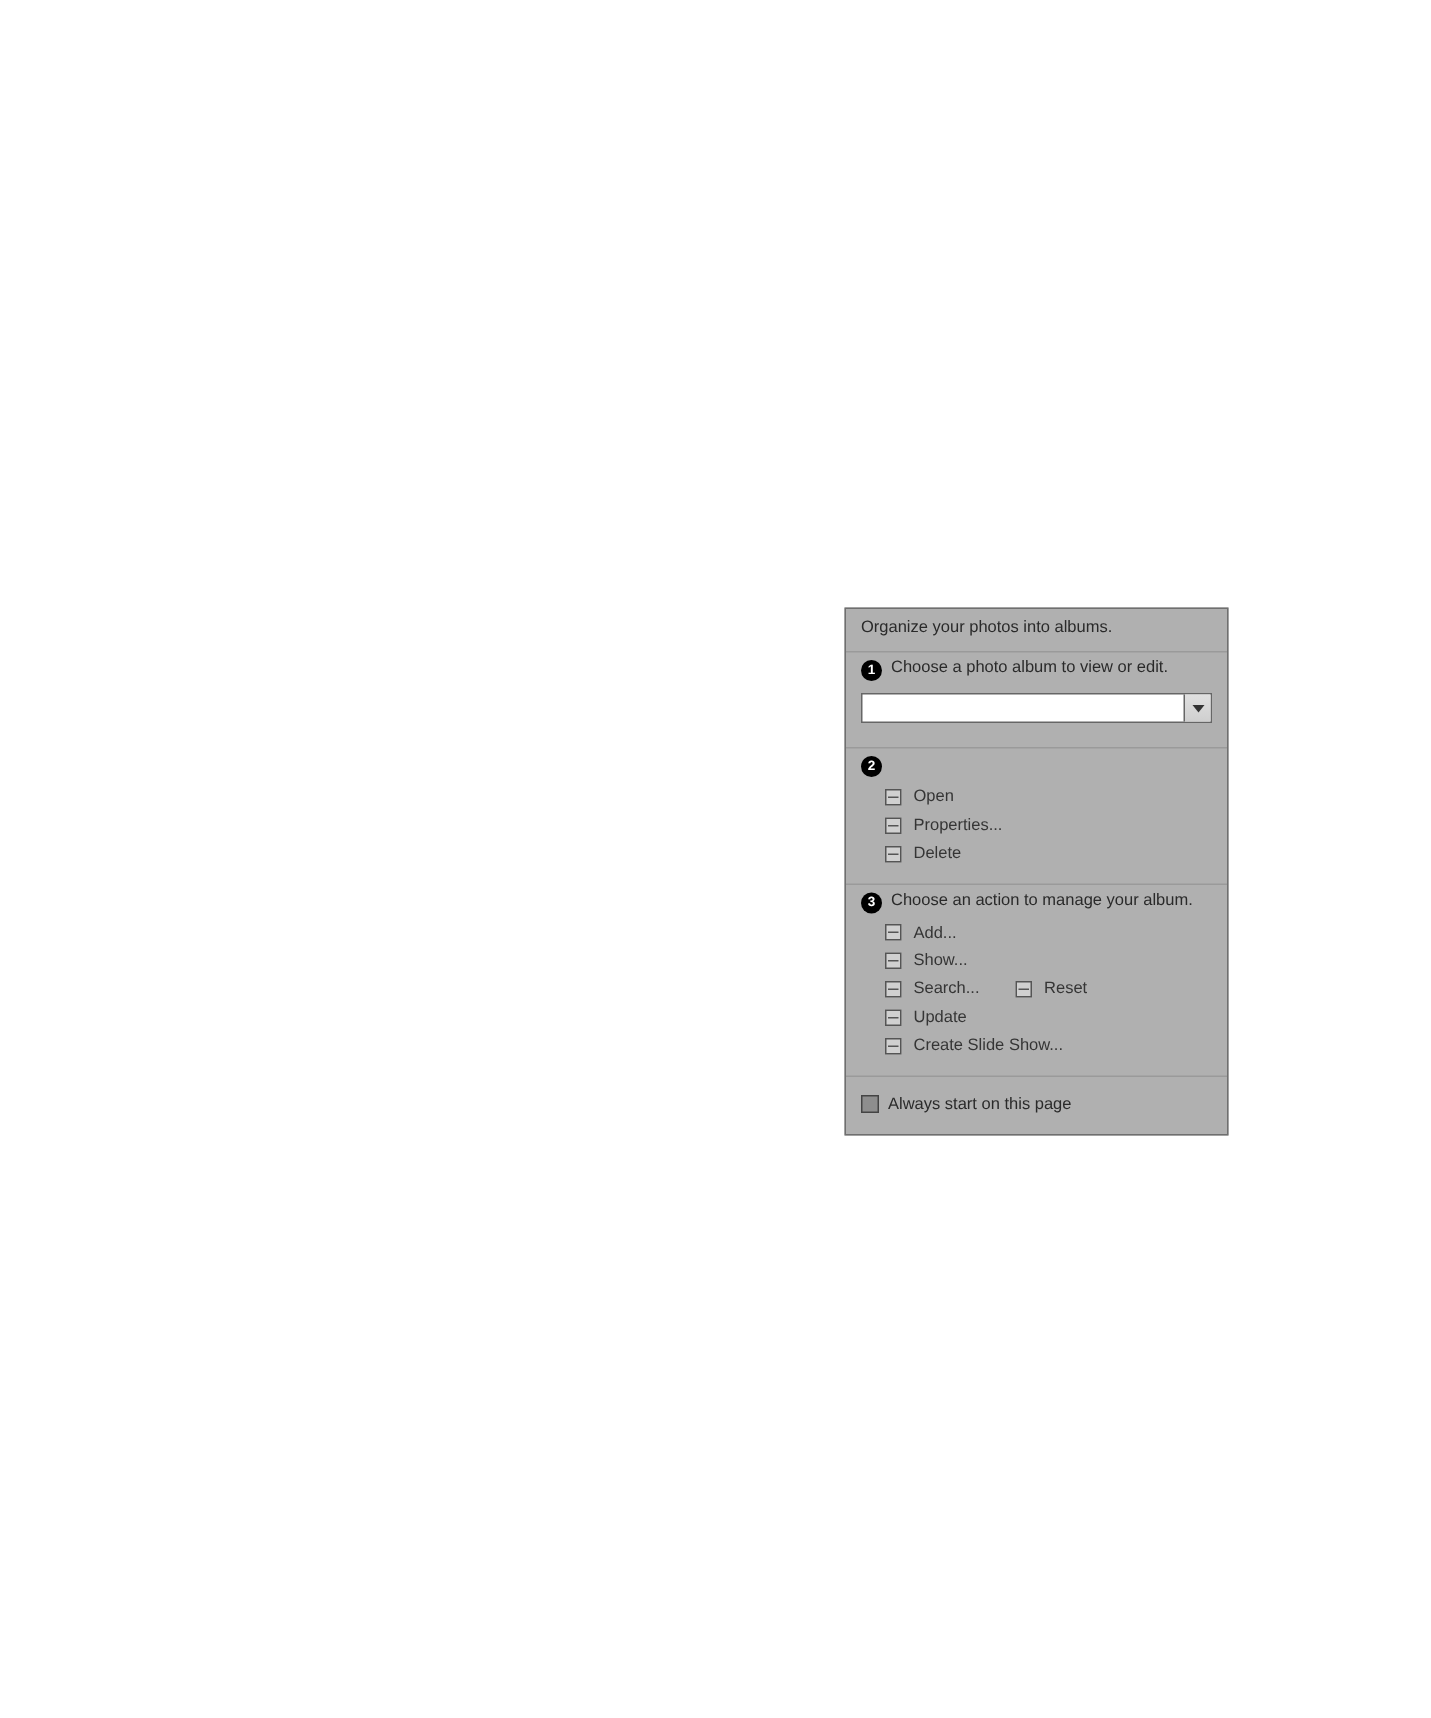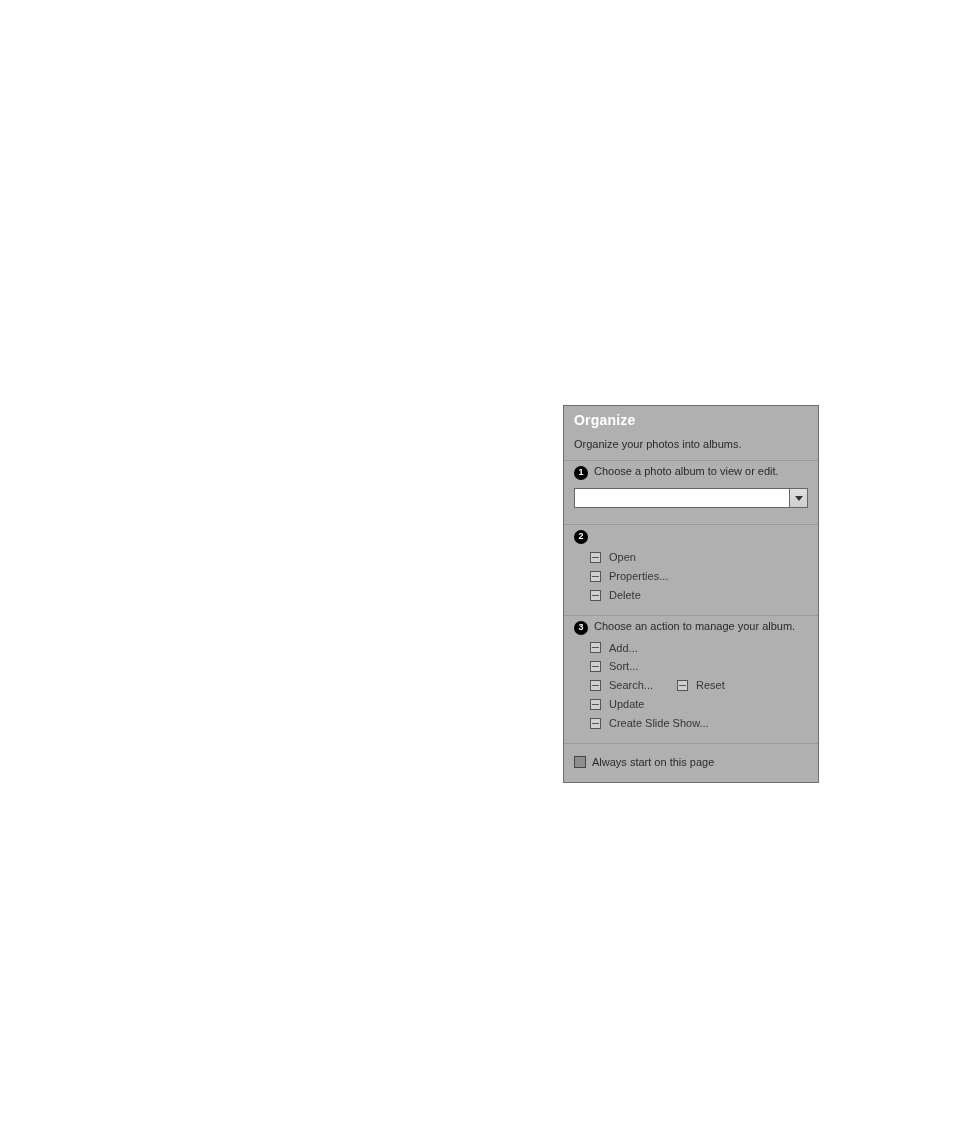--- a/index.html
+++ b/index.html
@@ -135,21 +135,20 @@
   }
   .footer-text {
     font-size: 11px;
     color: #2a2a2a;
   }
 </style>
 </head>
 <body>
 
 <div class="panel">
-  <div class="panel-title">Organize</div>
   <div class="panel-sub">Organize your photos into albums.</div>
 
   <div class="section">
     <div class="step-head">
       <span class="step-num">1</span>
       <span>Choose a photo album to view or edit.</span>
     </div>
     <div class="combo">
       <div class="combo-btn">
         <span class="caret"></span>
@@ -179,21 +178,21 @@
     <div class="step-head">
       <span class="step-num">3</span>
       <span>Choose an action to manage your album.</span>
     </div>
     <div class="link-row indent">
       <span class="sq"></span>
       <span class="link-text">Add...</span>
     </div>
     <div class="link-row indent">
       <span class="sq"></span>
-      <span class="link-text">Sort...</span>
+      <span class="link-text">Show...</span>
     </div>
     <div class="dual-row">
       <div class="link-row" style="padding-left:0">
         <span class="sq"></span>
         <span class="link-text">Search...</span>
       </div>
       <div class="link-row" style="padding-left:0">
         <span class="sq"></span>
         <span class="link-text">Reset</span>
       </div>

